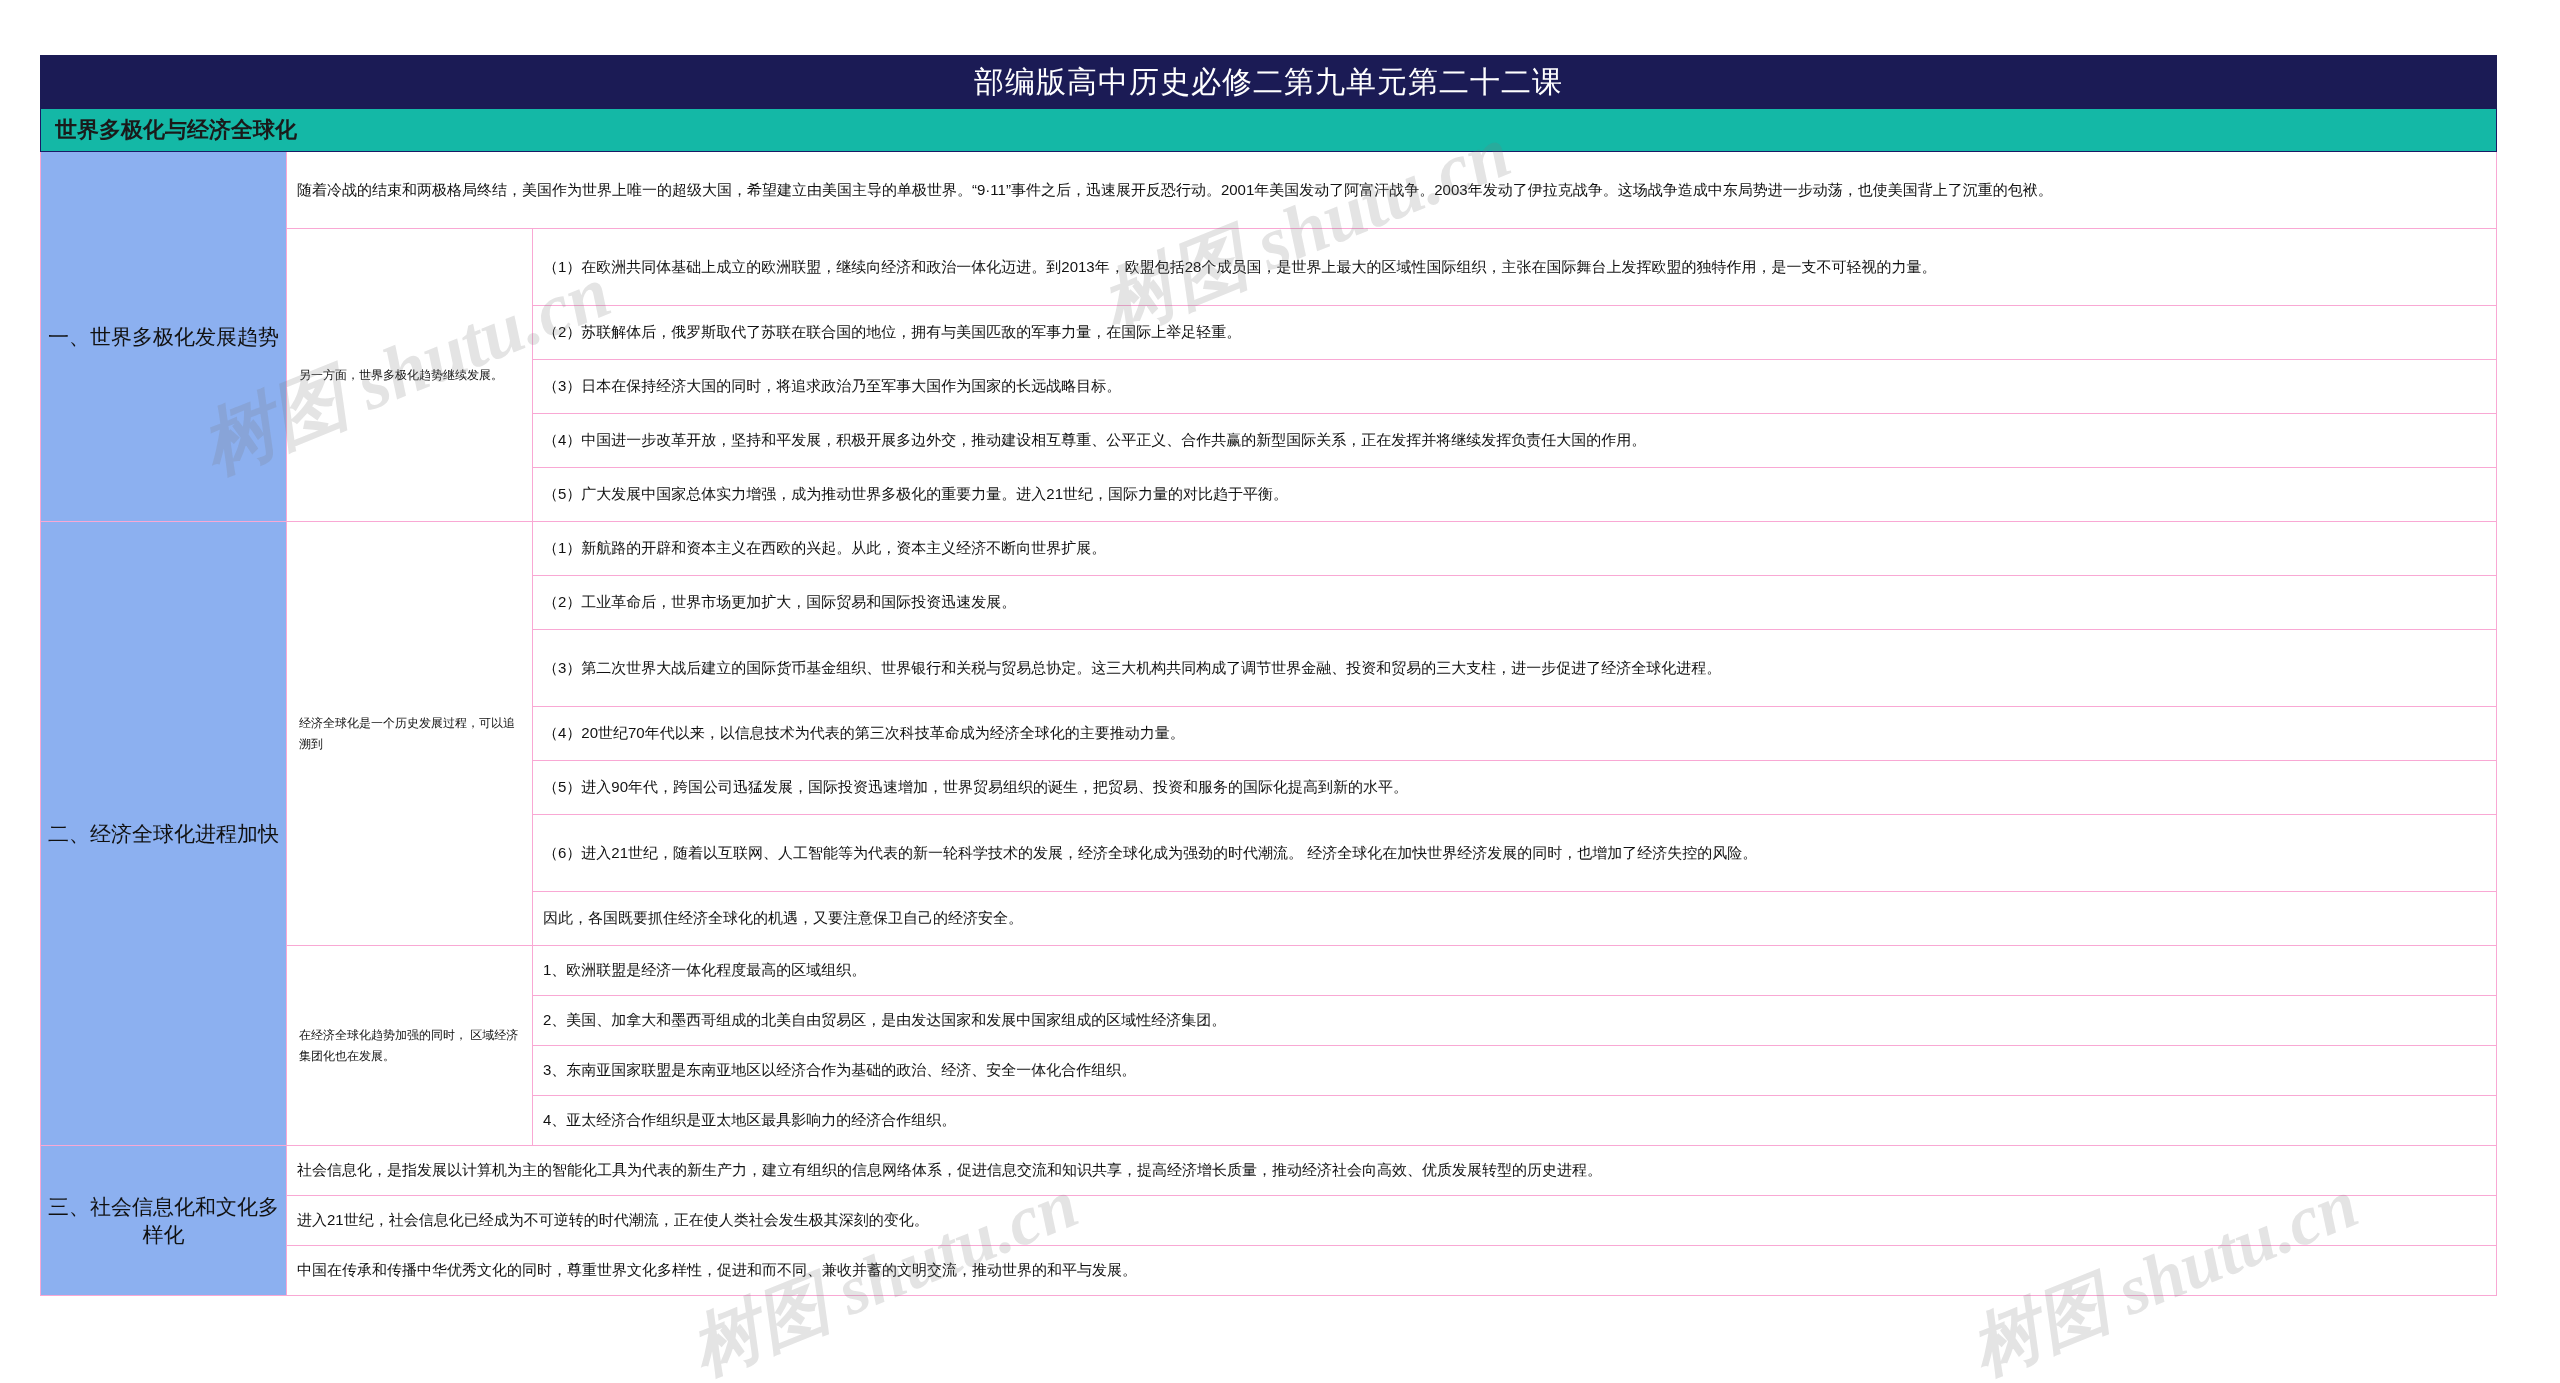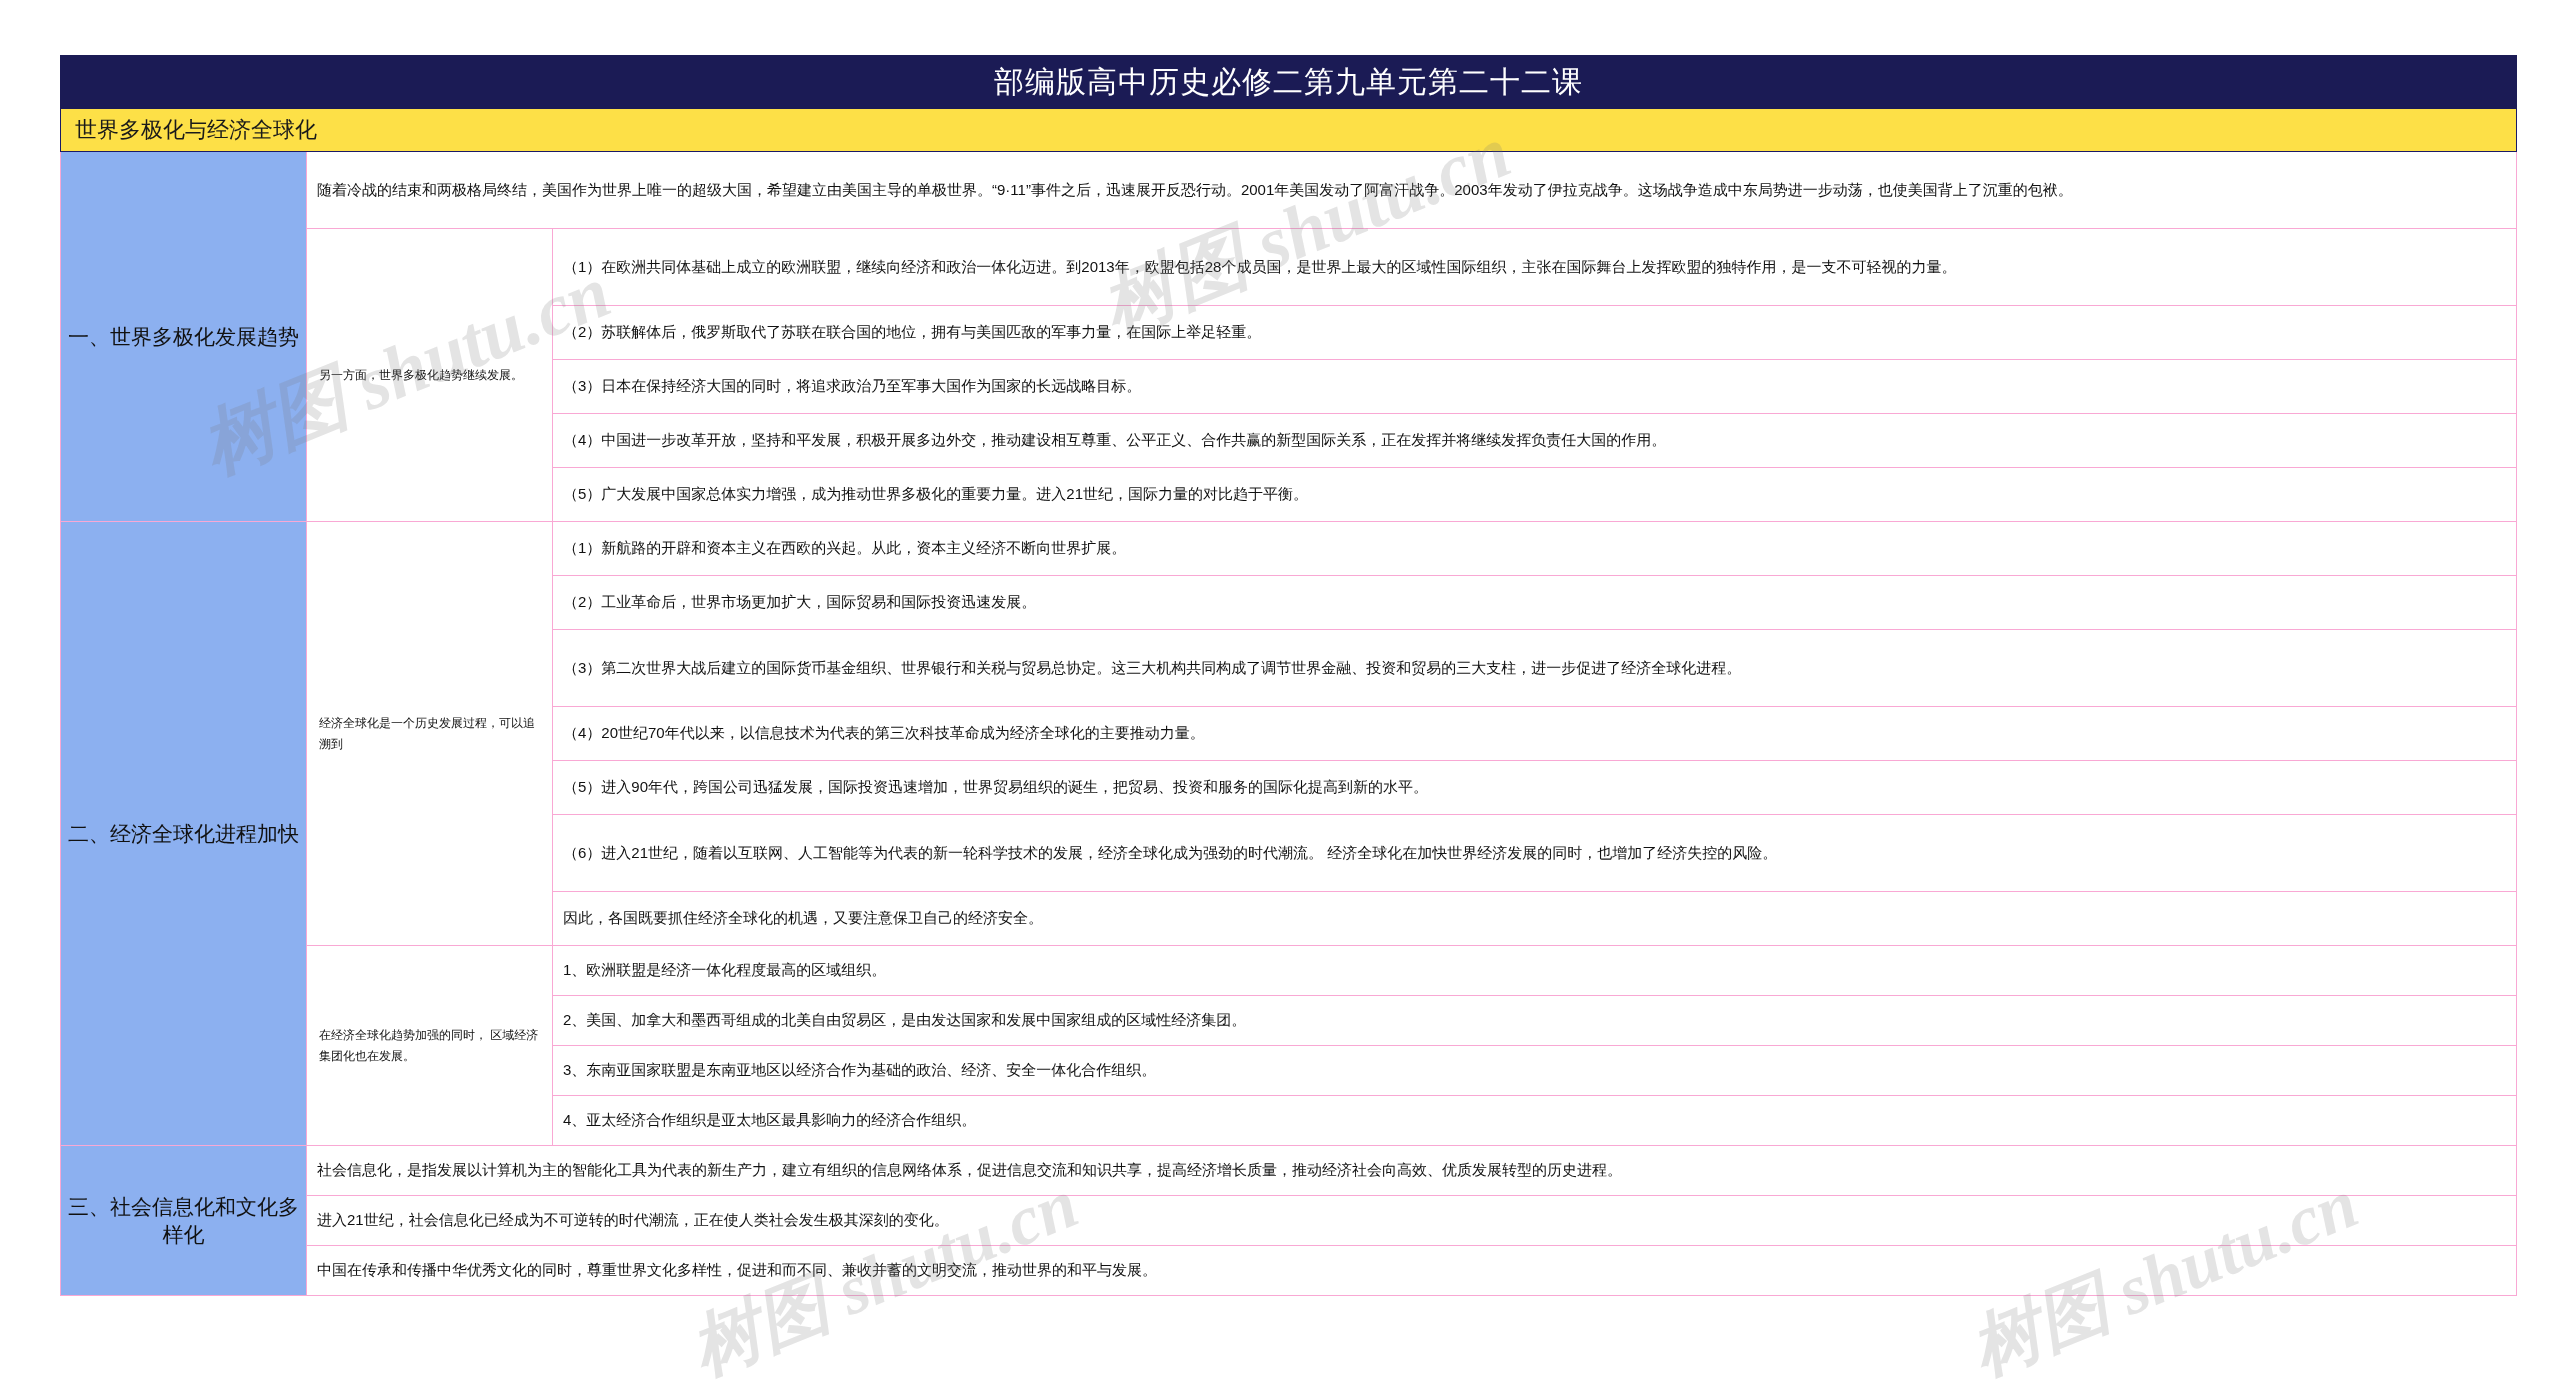--- a/index.html
+++ b/index.html
@@ -23,21 +23,21 @@
     z-index:5;
   }
   .wm1{left:190px;  top:320px;  font-size:74px; transform:rotate(-22deg);}
   .wm2{left:1090px; top:180px;  font-size:74px; transform:rotate(-22deg);}
   .wm3{left:680px;  top:1230px; font-size:70px; transform:rotate(-22deg);}
   .wm4{left:1960px; top:1230px; font-size:70px; transform:rotate(-22deg);}
 
   
   .sheet{
     position:absolute;
-    left:60px; top:55px;
+    left:40px; top:55px;
     width:2456px;
     z-index:2;
   }
   table.grid{
     border-collapse:collapse;
     table-layout:fixed;
     width:2456px;
     background:transparent;
   }
   table.grid td{
@@ -51,26 +51,27 @@
     background:#1b1b55;
     color:#ffffff;
     text-align:center;
     font-size:30px;
     height:52px;
     letter-spacing:1px;
     border:1px solid #1b1b55 !important;
   }
   
   .subtitle-cell{
-    background:#fde047;
+    background:#14b8a6;
     color:#1a1a1a;
     font-size:22px;
     height:42px;
     padding-left:14px !important;
     border:1px solid #1a1a66 !important;
+    font-weight:bold;
   }
 
   
   .sec-cell{
     background:#8cb0f0;
     color:#111111;
     font-size:21px;
     text-align:center;
     width:246px;
   }

